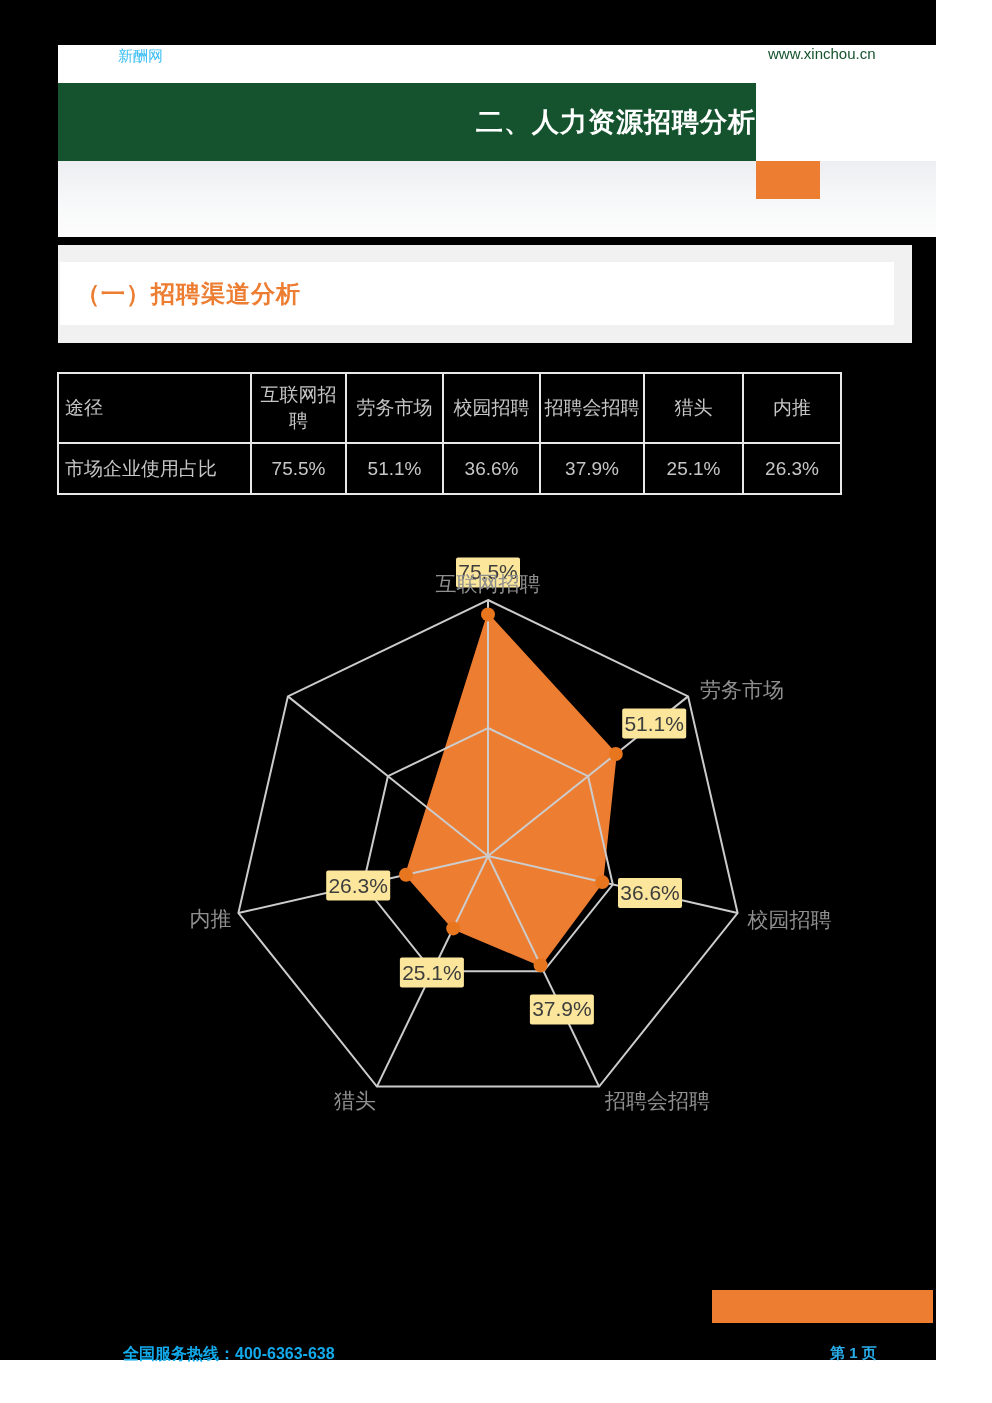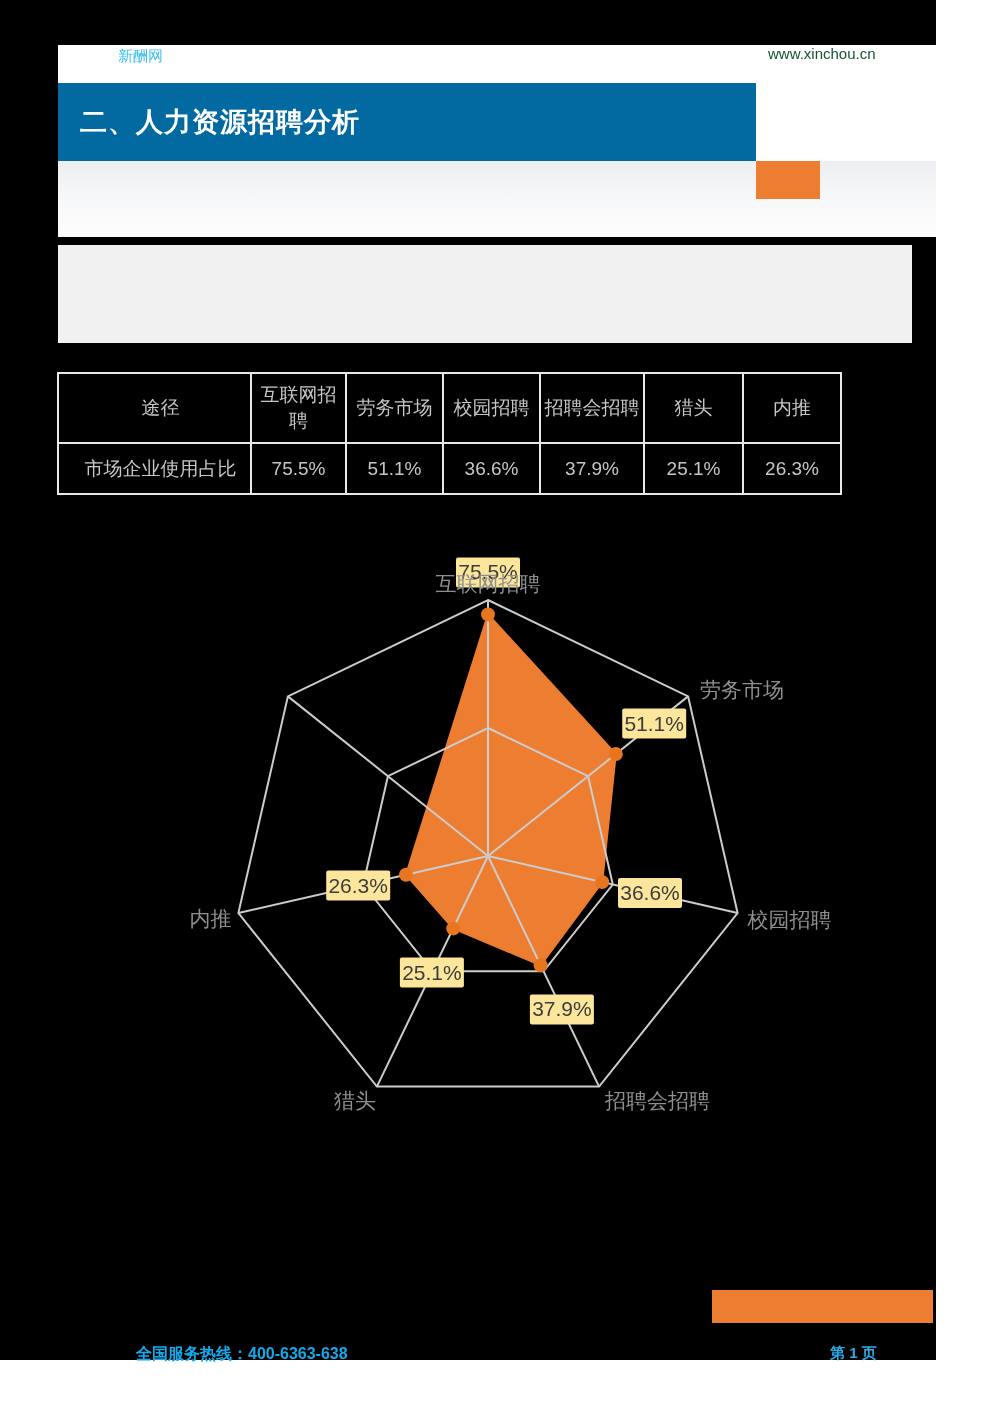--- a/index.html
+++ b/index.html
@@ -4,66 +4,69 @@
 <style>
   html,body{margin:0;padding:0;background:#ffffff;}
   #page{position:relative;width:992px;height:1403px;background:#ffffff;overflow:hidden;
         font-family:"Liberation Sans","DejaVu Sans",sans-serif;}
   .abs{position:absolute;}
   #black-bg{left:0;top:0;width:936px;height:1360px;background:#000000;}
   
   #header-band{left:58px;top:45px;width:878px;height:38px;background:#ffffff;}
   #logo{left:118px;top:47px;font-size:15px;font-weight:normal;color:#3bbef3;}
   #site-url{left:768px;top:45px;font-size:15px;color:#14532d;text-align:right;}
-  #banner{left:58px;top:83px;width:698px;height:78px;background:#0369a1;
-          display:flex;align-items:center;}
+  #banner{left:58px;top:83px;width:698px;height:78px;background:#14532d;
+          display:flex;align-items:center;justify-content:flex-end;}
   #banner-title{color:#ffffff;font-size:27px;font-weight:bold;padding-left:22px;letter-spacing:1px;}
   #banner-right-white{left:756px;top:83px;width:180px;height:78px;background:#ffffff;}
   #gradient-band{left:58px;top:161px;width:878px;height:76px;
                  background:linear-gradient(180deg,#edeef1 0%,#f6f7f8 45%,#fdfdfd 100%);}
   #deco-square{left:756px;top:161px;width:64px;height:38px;background:#ED7D31;}
   
   #section-band{left:58px;top:245px;width:854px;height:98px;background:#f1f1f1;}
   #section-box{left:60px;top:262px;width:834px;height:63px;background:#ffffff;
                display:flex;align-items:center;}
   #section-title{color:#ED7D31;font-size:24px;font-weight:bold;padding-left:16px;letter-spacing:1px;}
   
   #table-wrap{left:57px;top:372px;}
   table{border-collapse:collapse;table-layout:fixed;}
   th,td{border:2px solid #e8e8e8;color:#c6c6c6;font-size:19px;font-weight:normal;
         text-align:center;vertical-align:middle;line-height:1.35;}
   tr.hdr{height:70px;}
   tr.dat{height:51px;}
-  th.left,td.left{text-align:center;padding-left:13px;}
+  th.left,td.left{text-align:left;padding-left:6px;}
   
   #radar-svg{left:0;top:0;width:992px;height:1403px;pointer-events:none;}
   #radar-svg text{font-family:"Liberation Sans","DejaVu Sans",sans-serif;}
   
   #bottom-rect{left:712px;top:1290px;width:221px;height:33px;background:#ED7D31;}
-  #footer-hotline{left:136px;top:1344px;font-size:16px;font-weight:bold;color:#13aaeb;}
+  #footer-hotline{left:123px;top:1344px;font-size:16px;font-weight:bold;color:#13aaeb;}
   #page-num{left:830px;top:1344px;font-size:15px;font-weight:bold;color:#29abe8;}
 </style>
 </head>
 <body>
 
 <div id="page">
   <div class="abs" id="black-bg"></div>
 
   <div class="abs" id="header-band"></div>
   <div class="abs" id="logo">新酬网</div>
   <div class="abs" id="site-url">www.xinchou.cn</div>
 
   <div class="abs" id="banner-right-white"></div>
   <div class="abs" id="banner">
     <span id="banner-title">二、人力资源招聘分析</span>
   </div>
   <div class="abs" id="gradient-band"></div>
   <div class="abs" id="deco-square"></div>
 
   <div class="abs" id="section-band"></div>
+  <div class="abs" id="section-box">
+    <span id="section-title">（一）招聘渠道分析</span>
+  </div>
 
   <div class="abs" id="table-wrap">
     <table id="channel-table">
       <colgroup>
         <col style="width:193px">
           <col style="width:95px">
           <col style="width:97px">
         <col style="width:97px">
           <col style="width:104px">
           <col style="width:99px">

